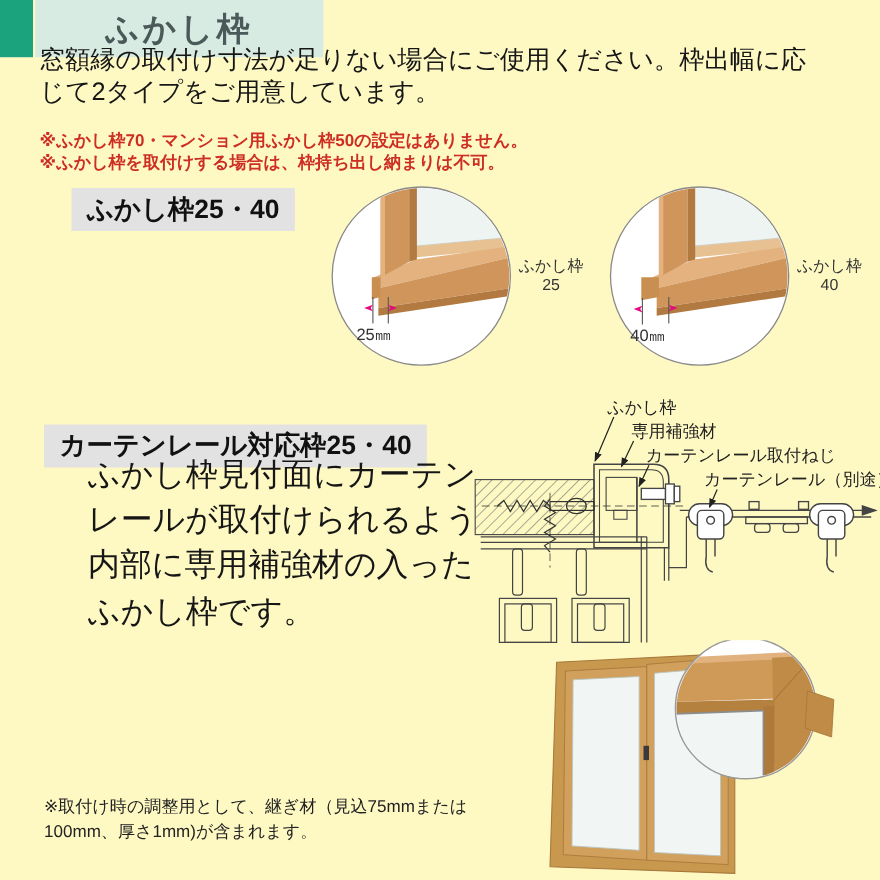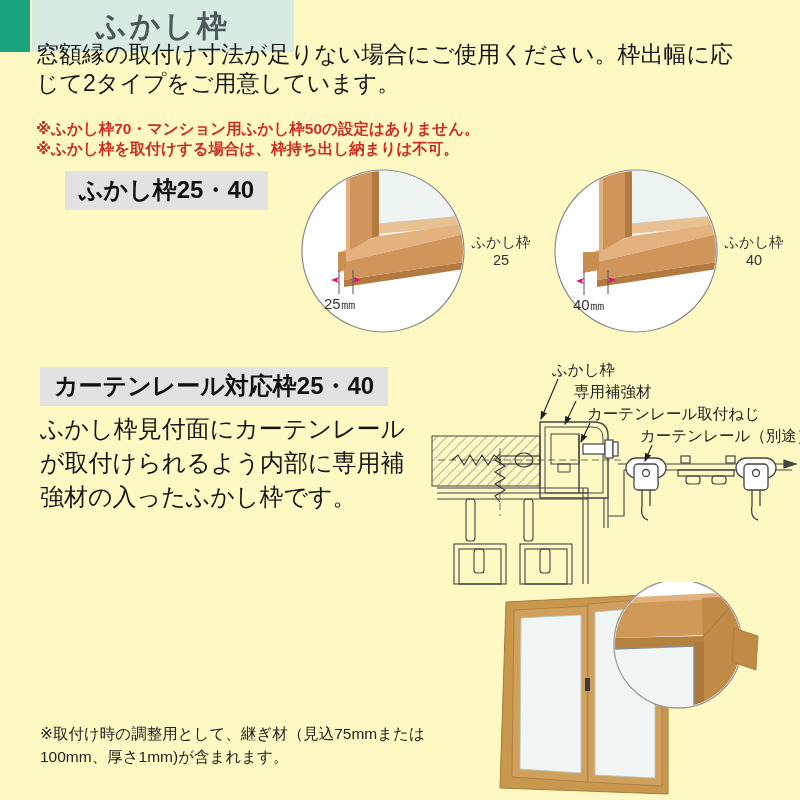--- a/index.html
+++ b/index.html
@@ -11,23 +11,23 @@
               display:flex;align-items:center;justify-content:center;}
   .header-title{font-size:30px;font-weight:bold;color:#4b5a58;letter-spacing:3px;}
   
   .intro{position:absolute;left:36px;top:40px;width:706px;font-size:23px;line-height:1.28;color:#161616;}
   .red-notes{position:absolute;left:36px;top:119px;width:740px;font-size:15.5px;font-weight:bold;
              color:#cd2d23;line-height:1.32;}
   
   .sec-heading{position:absolute;background:#e2e2e2;color:#111;font-size:24px;font-weight:bold;
                padding:3px 14px 4px 14px;white-space:nowrap;}
   #h1{left:40px;top:171px;margin-left:25px;}
-  #h2{left:40px;top:367px;}
+  #h2{left:40px;top:386px;}
   #h3{left:40px;top:604px;}
-  .sec-body{position:absolute;font-size:24px;line-height:1.42;color:#161616;}
+  .sec-body{position:absolute;font-size:29px;line-height:1.42;color:#161616;margin-left:40px;}
   #b2{left:40px;top:412px;width:378px;}
   #b3{left:40px;top:644px;width:385px;}
   .small-notes{position:absolute;left:40px;top:722px;width:405px;font-size:15.5px;line-height:1.5;color:#222;}
   
   .fig-svg{position:absolute;}
   #fig25{left:298px;top:166px;}
   #fig40{left:551px;top:166px;}
   .fig-label{position:absolute;width:76px;text-align:center;font-size:14.5px;color:#333;line-height:1.25;}
   #lbl25{left:463px;top:233px;}
   #lbl40{left:716px;top:233px;}

